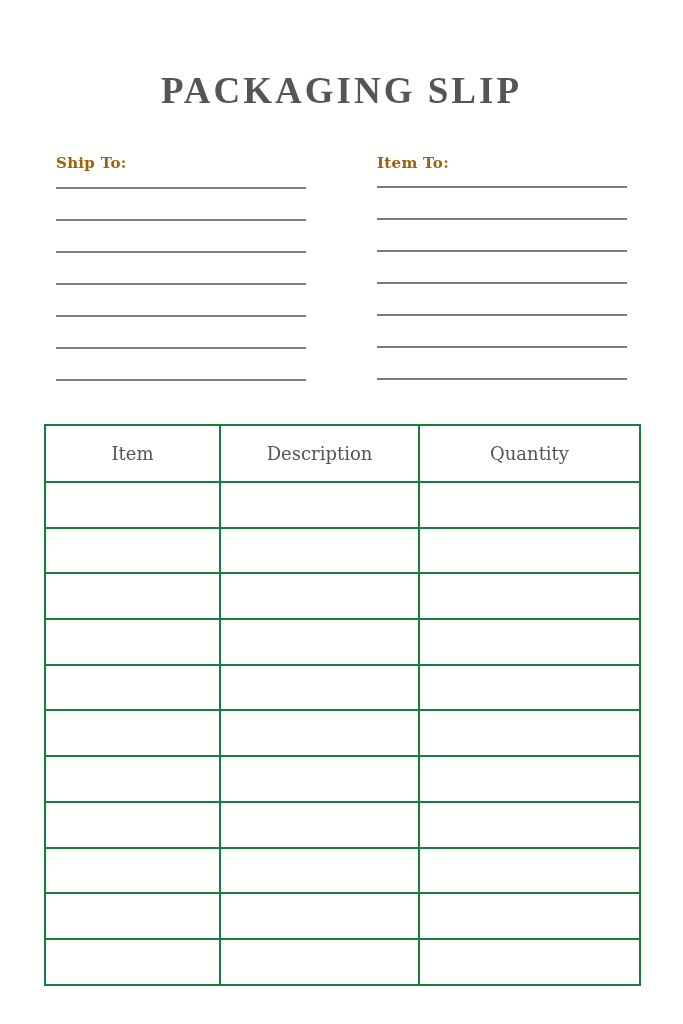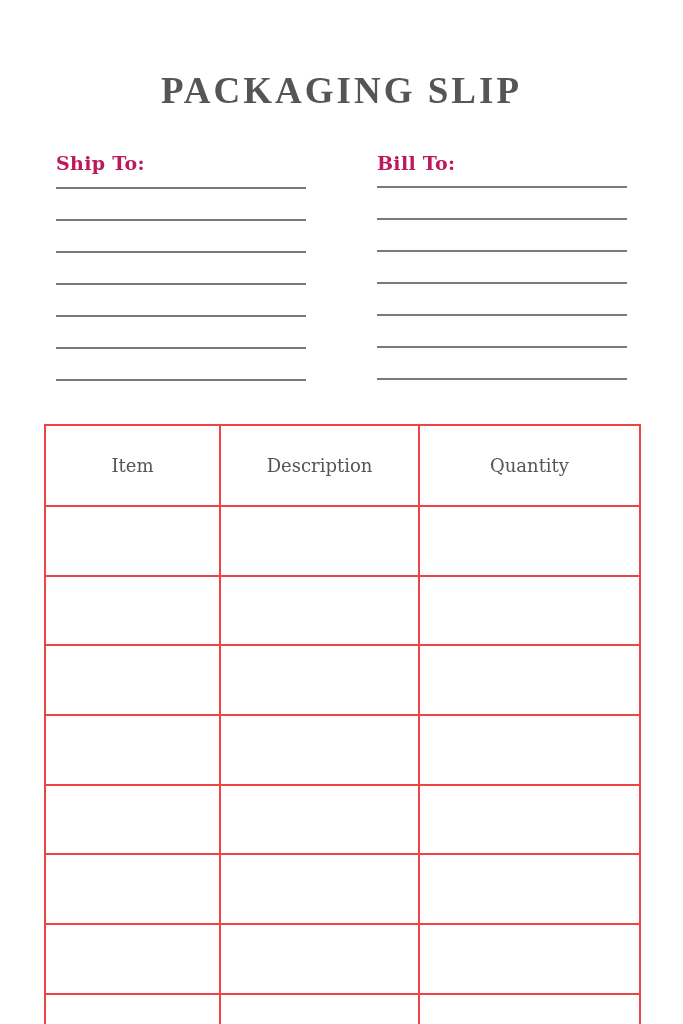--- a/index.html
+++ b/index.html
@@ -1,45 +1,45 @@
 <!DOCTYPE html>
 <html><head>
 <meta charset="utf-8">
 <style>
   html, body { margin:0; padding:0; }
   body { width:683px; height:1024px; background:#ffffff; position:relative; overflow:hidden; font-family:"DejaVu Serif", serif; color:#555555; }
   .title { position:absolute; left:0; width:683px; top:58px; text-align:center; font-family:"Liberation Serif", serif; font-weight:bold; font-size:37px; letter-spacing:3px; color:#555555; line-height:66px; }
   .addr { position:absolute; top:150px; width:250px; }
   .addr.ship { left:56px; }
   .addr.bill { left:377px; }
-  .addr .label { font-family:"DejaVu Serif", serif; font-weight:bold; font-size:19px; color:#be185d; height:26px; line-height:26px; letter-spacing:0.3px; }
+  .addr .label { font-family:"DejaVu Serif", serif; font-weight:bold; font-size:15px; color:#a16207; height:26px; line-height:26px; letter-spacing:0.3px; }
   .addr .line { position:absolute; left:0; width:250px; height:2px; background:#7a7a7a; }
   table.items { position:absolute; left:44px; top:424px; width:595px; border-collapse:collapse; table-layout:fixed; }
-  table.items th, table.items td { border:2px solid #ef4444; padding:12px;margin-top:34px; }
+  table.items th, table.items td { border:2px solid #15803d; padding:0;margin-top:34px; }
   table.items th { height:55px; font-family:"DejaVu Serif", serif; font-weight:normal; font-size:18px; color:#555555; text-align:center; }
   table.items td { height:43.7px; }
 </style>
 </head>
 <body>
 
 <div class="title">PACKAGING SLIP</div>
 
 <div class="addr ship">
   <div class="label">Ship To:</div>
   <div class="line" style="top:37px"></div>
   <div class="line" style="top:69px"></div>
   <div class="line" style="top:101px"></div>
   <div class="line" style="top:133px"></div>
   <div class="line" style="top:165px"></div>
   <div class="line" style="top:197px"></div>
   <div class="line" style="top:229px"></div>
 </div>
 
 <div class="addr bill">
-  <div class="label">Bill To:</div>
+  <div class="label">Item To:</div>
   <div class="line" style="top:36px"></div>
   <div class="line" style="top:68px"></div>
   <div class="line" style="top:100px"></div>
   <div class="line" style="top:132px"></div>
   <div class="line" style="top:164px"></div>
   <div class="line" style="top:196px"></div>
   <div class="line" style="top:228px"></div>
 </div>
 
 <table class="items">

